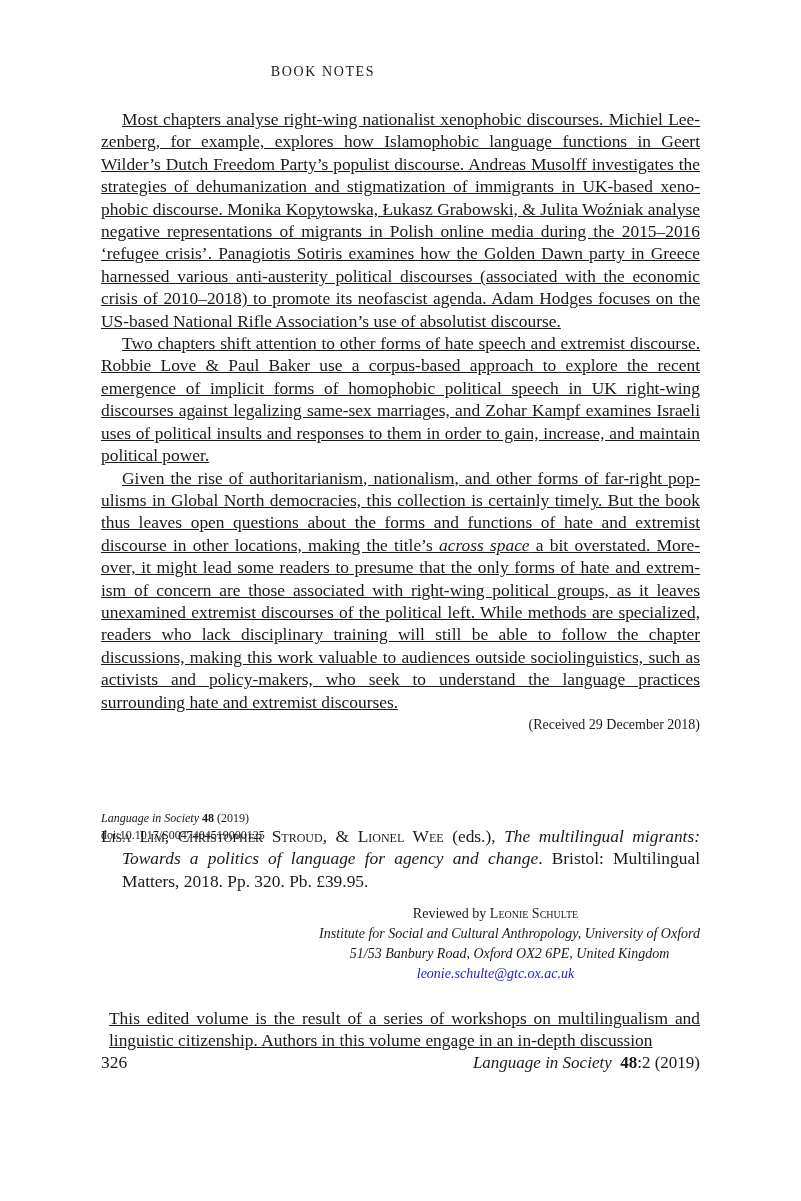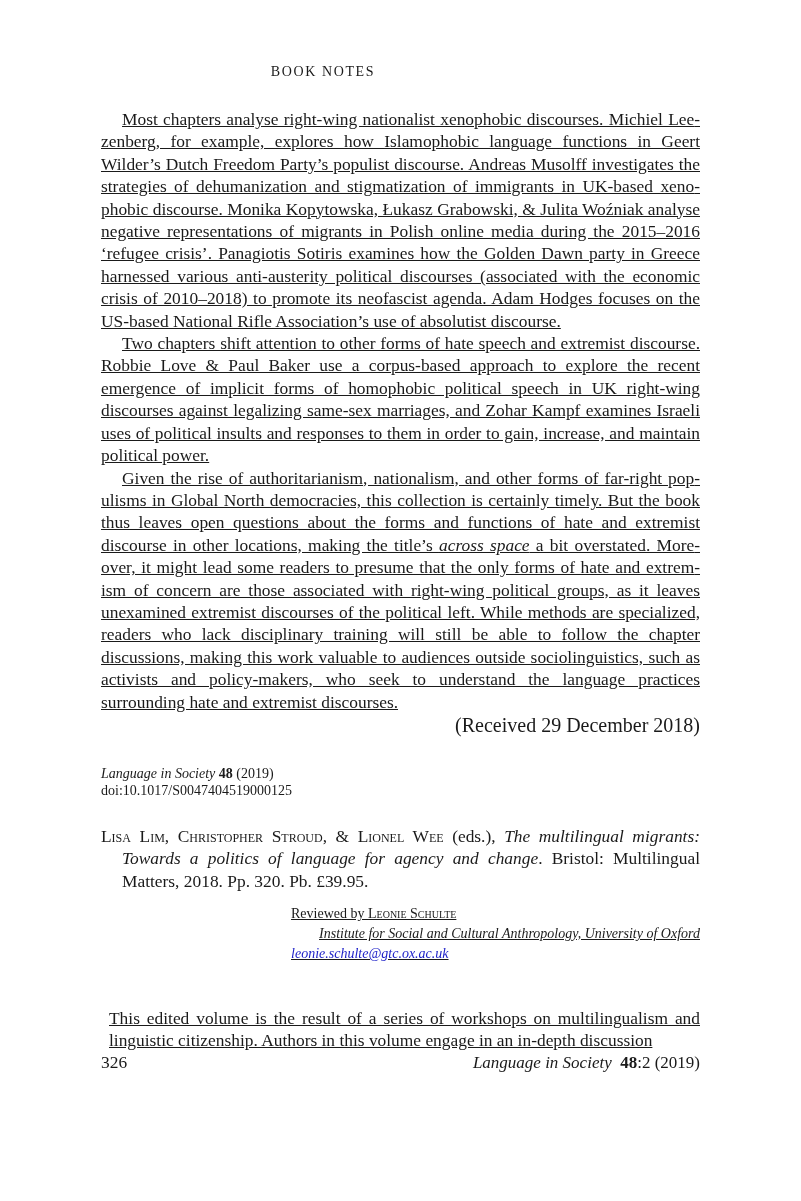--- a/index.html
+++ b/index.html
@@ -14,38 +14,38 @@
   }
   .body-text {
     position: absolute; left: 101px; width: 599px;
     font-size: 17.4px; line-height: 22.4px; text-align: justify;
     hyphens: manual;
   }
   .body-text p { margin: 0; text-indent: 21px; text-decoration: underline; }
   #review-prev { top: 108px; }
   .received {
     position: absolute; top: 716px; right: 101px;
-    font-size: 20px; line-height: 18px; text-align: center;
+    font-size: 14px; line-height: 18px; text-align: center;
   }
   .citation {
-    position: absolute; top: 765px; left: 101px;
-    font-size: 14px; line-height: 17px;
+    position: absolute; top: 810px; left: 101px;
+    font-size: 12px; line-height: 17px;
   }
   .citation em { font-style: italic; }
   .citation b { font-weight: bold; }
   .bib {
     position: absolute; top: 825px; left: 101px; width: 599px;
     font-size: 17.4px; line-height: 22.4px; text-align: justify;
     padding-left: 21px; text-indent: -21px; box-sizing: border-box;
   }
   .sc { font-variant: small-caps; margin-top: 40px; }
   .bib em { font-style: italic; }
   .reviewer {
-    position: absolute; top: 904px; right: 101px; text-align: left;
-    font-size: 14px; line-height: 20px; text-decoration: underline;
+    position: absolute; top: 904px; right: 101px; text-align: center;
+    font-size: 14px; line-height: 20px;
   }
   .reviewer .aff { font-style: italic; margin-left: 28px; }
   .reviewer .email { font-style: italic; color: #1f22c8; text-decoration: none; }
   #review-next { top: 1007px; }
   #review-next p { text-indent: 0; margin-left: 8px; }
   .folio {
     position: absolute; top: 1052px; left: 101px; width: 599px;
     display: flex; justify-content: space-between; align-items: baseline;
   }
   .folio .page-num { font-size: 17.4px; }
@@ -69,20 +69,21 @@
 <div class="citation">
   <div><em>Language in Society</em> <b>48</b> <span>(2019)</span></div>
   <div>doi:10.1017/S0047404519000125</div>
 </div>
 
 <div class="bib"><span class="sc">Lisa Lim</span><span>, </span><span class="sc">Christopher Stroud</span><span>, &amp; </span><span class="sc">Lionel Wee</span><span> (eds.), </span><em>The multilingual migrants: Towards a politics of language for agency and change</em><span>. Bristol: Multilingual Matters, 2018. Pp. 320. Pb. £39.95.</span></div>
 
 <div class="reviewer">
   <div><span>Reviewed by </span><span class="sc">Leonie Schulte</span></div>
   <div class="aff">Institute for Social and Cultural Anthropology, University of Oxford</div>
+  <div class="aff">51/53 Banbury Road, Oxford OX2 6PE, United Kingdom</div>
   <div><a class="email" href="leonie.schulte@gtc.ox.ac.uk">leonie.schulte@gtc.ox.ac.uk</a></div>
 </div>
 
 <div class="body-text" id="review-next">
   <p>This edited volume is the result of a series of workshops on multilingualism and linguistic citizenship. Authors in this volume engage in an in-depth discussion</p>
 </div>
 
 <div class="folio">
   <span class="page-num">326</span>
   <span class="journal"><em>Language in Society</em>&nbsp; <b>48</b><span>:2 (2019)</span></span>

